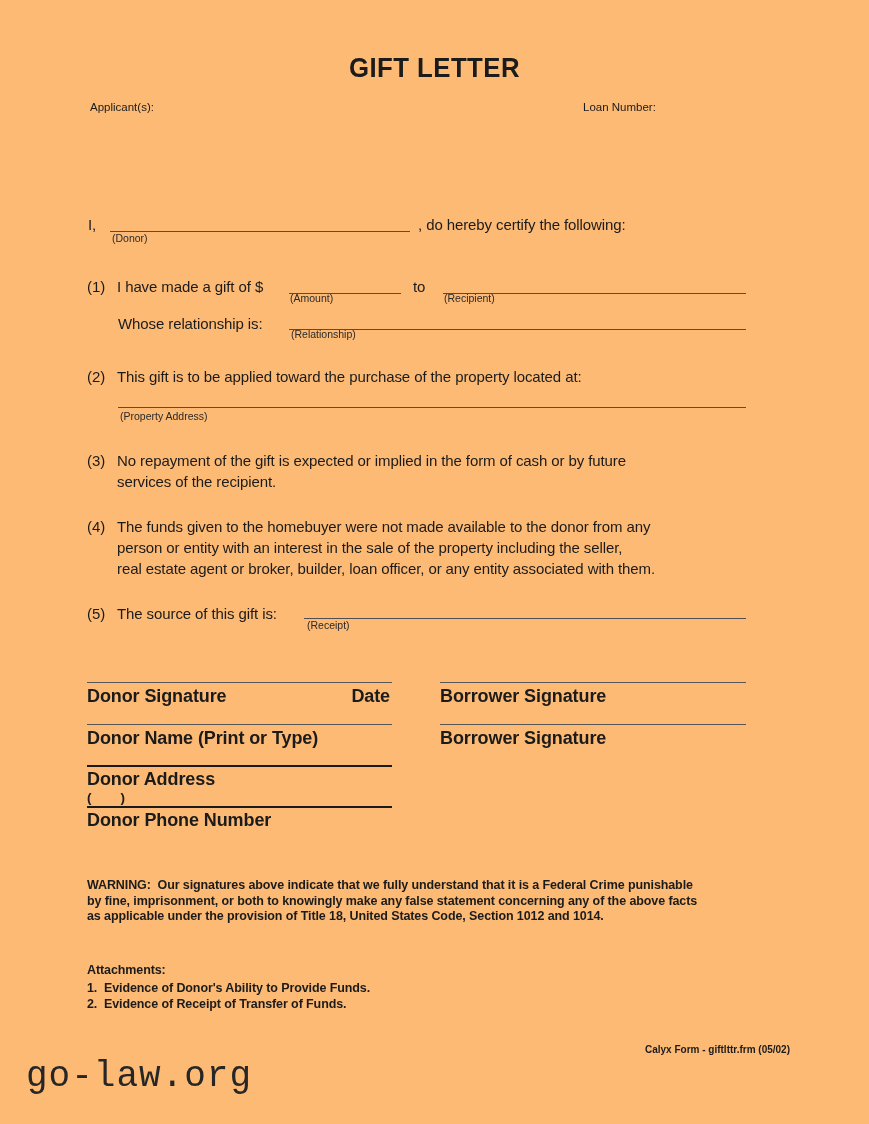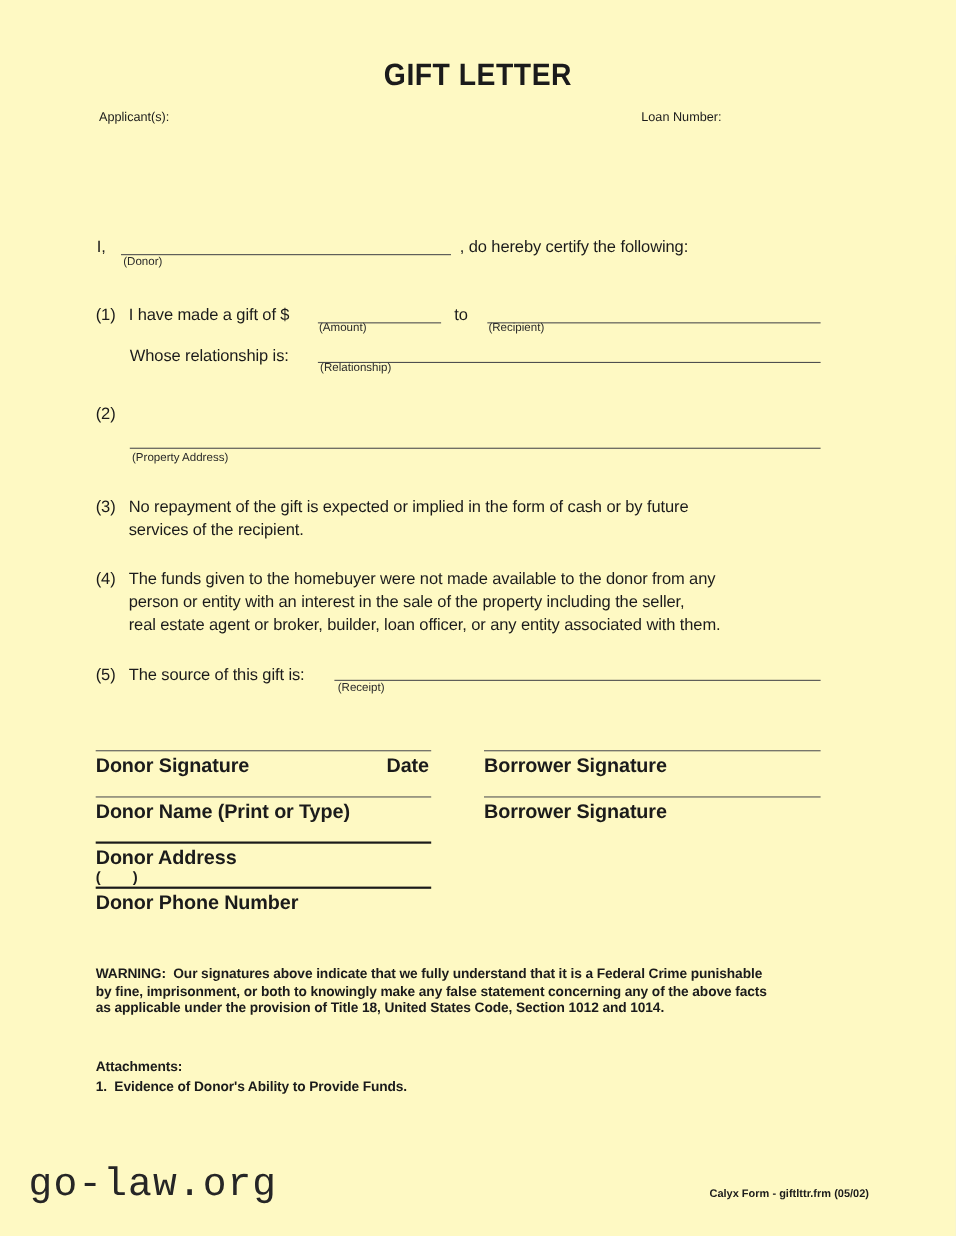--- a/index.html
+++ b/index.html
@@ -1,20 +1,20 @@
 <!DOCTYPE html>
 <html><head>
 <meta charset="utf-8">
 <style>
   html,body { margin:0; padding:0; background:#e8e8e8; }
   .page {
     position:relative;
     width:869px; height:1124px;
     margin:0 auto;
-    background:#fef9c3;
+    background:#fdba74;
     font-family:"Liberation Sans", sans-serif;
     color:#1b1b1b;
     overflow:hidden;
   }
   .abs { position:absolute; }
   .title {
     width:869px; text-align:center;
     font-size:28px; font-weight:bold; letter-spacing:0.5px;
     transform:scaleX(0.92);
   }
@@ -54,20 +54,21 @@
   <div class="abs blank" style="top:275px; left:289px; width:112px; height:18px;"></div>
   <div class="abs body-text" style="top:276px; left:413px;">to</div>
   <div class="abs blank" style="top:275px; left:443px; width:303px; height:18px;"></div>
   <div class="abs paren-label" style="top:292px; left:290px;">(Amount)</div>
   <div class="abs paren-label" style="top:292px; left:444px;">(Recipient)</div>
   <div class="abs body-text" style="top:313px; left:118px;">Whose relationship is:</div>
   <div class="abs blank" style="top:311px; left:289px; width:457px; height:18px;"></div>
   <div class="abs paren-label" style="top:328px; left:291px;">(Relationship)</div>
 
   <div class="abs body-text" style="top:366px; left:87px;">(2)</div>
+  <div class="abs body-text" style="top:366px; left:117px;">This gift is to be applied toward the purchase of the property located at:</div>
   <div class="abs blank" style="top:389px; left:118px; width:628px; height:18px;"></div>
   <div class="abs paren-label" style="top:410px; left:120px;">(Property Address)</div>
 
   <div class="abs body-text" style="top:450px; left:87px;">(3)</div>
   <div class="abs body-text" style="top:450px; left:117px;">No repayment of the gift is expected or implied in the form of cash or by future
 services of the recipient.</div>
 
   <div class="abs body-text" style="top:516px; left:87px;">(4)</div>
   <div class="abs body-text" style="top:516px; left:117px;">The funds given to the homebuyer were not made available to the donor from any
 person or entity with an interest in the sale of the property including the seller,
@@ -97,17 +98,18 @@
   <div class="abs sig-label pre" style="top:790px; left:87px; font-size:13.5px;">(        )</div>
   <div class="abs hline2" style="top:806px; left:87px; width:305px;"></div>
   <div class="abs sig-label" style="top:810px; left:87px;">Donor Phone Number</div>
 
   <div class="abs warn-text" style="top:878px; left:87px; width:660px;">WARNING:  Our signatures above indicate that we fully understand that it is a Federal Crime punishable
 by fine, imprisonment, or both to knowingly make any false statement concerning any of the above facts
 as applicable under the provision of Title 18, United States Code, Section 1012 and 1014.</div>
 
   <div class="abs attach-text" style="top:962px; left:87px;">Attachments:</div>
   <div class="abs attach-text" style="top:980px; left:87px;">1.  Evidence of Donor's Ability to Provide Funds.</div>
+  <div class="abs attach-text" style="top:996px; left:87px;">2.  Evidence of Receipt of Transfer of Funds.</div>
 
-  <div class="abs footer-ref" style="top:1080px; left:540px; width:250px;">Calyx Form - giftlttr.frm (05/02)</div>
+  <div class="abs footer-ref" style="top:1044px; left:540px; width:250px;">Calyx Form - giftlttr.frm (05/02)</div>
   <div class="abs watermark" style="top:1056px; left:26px;">go-law.org</div>
 
 </div>
 
 </body></html>

